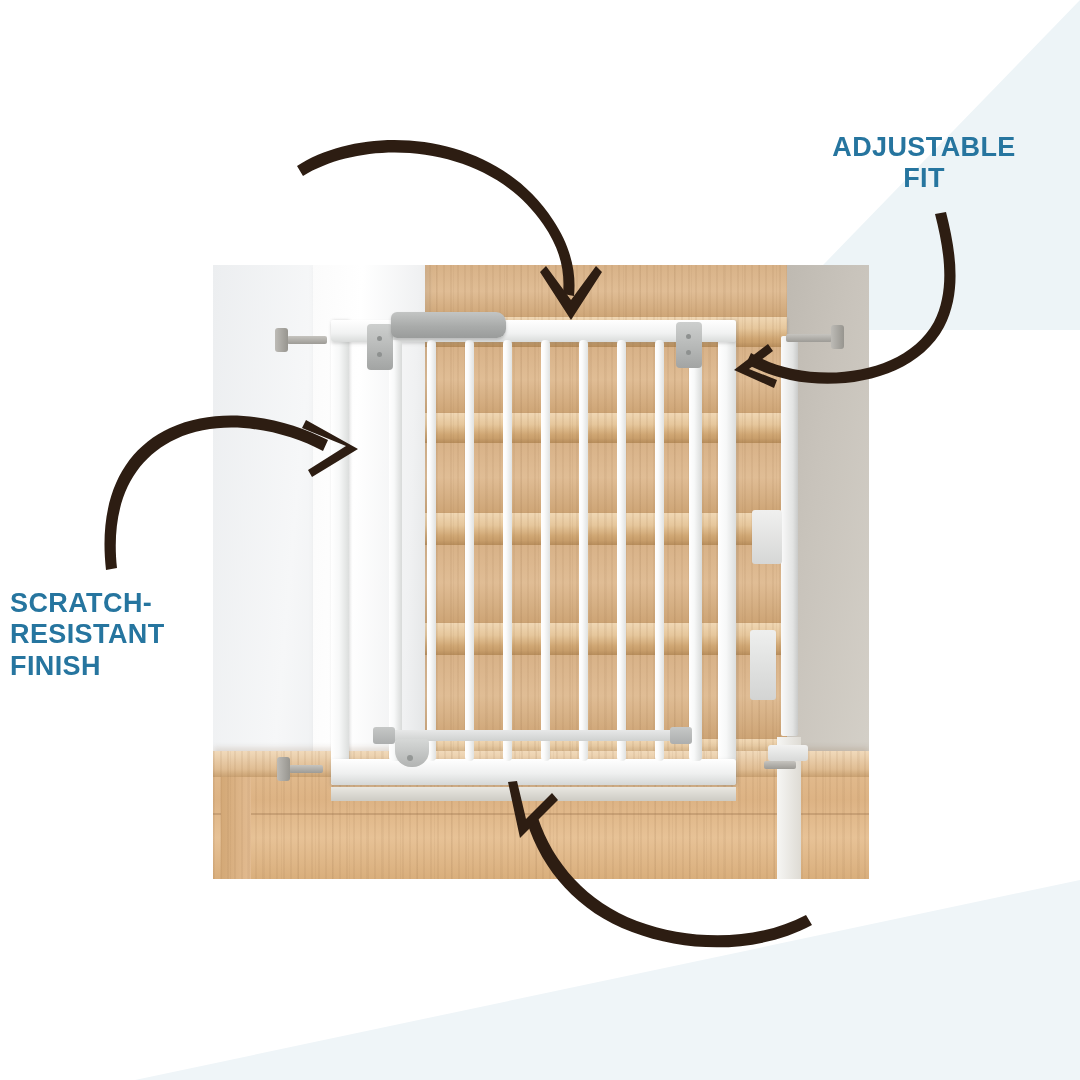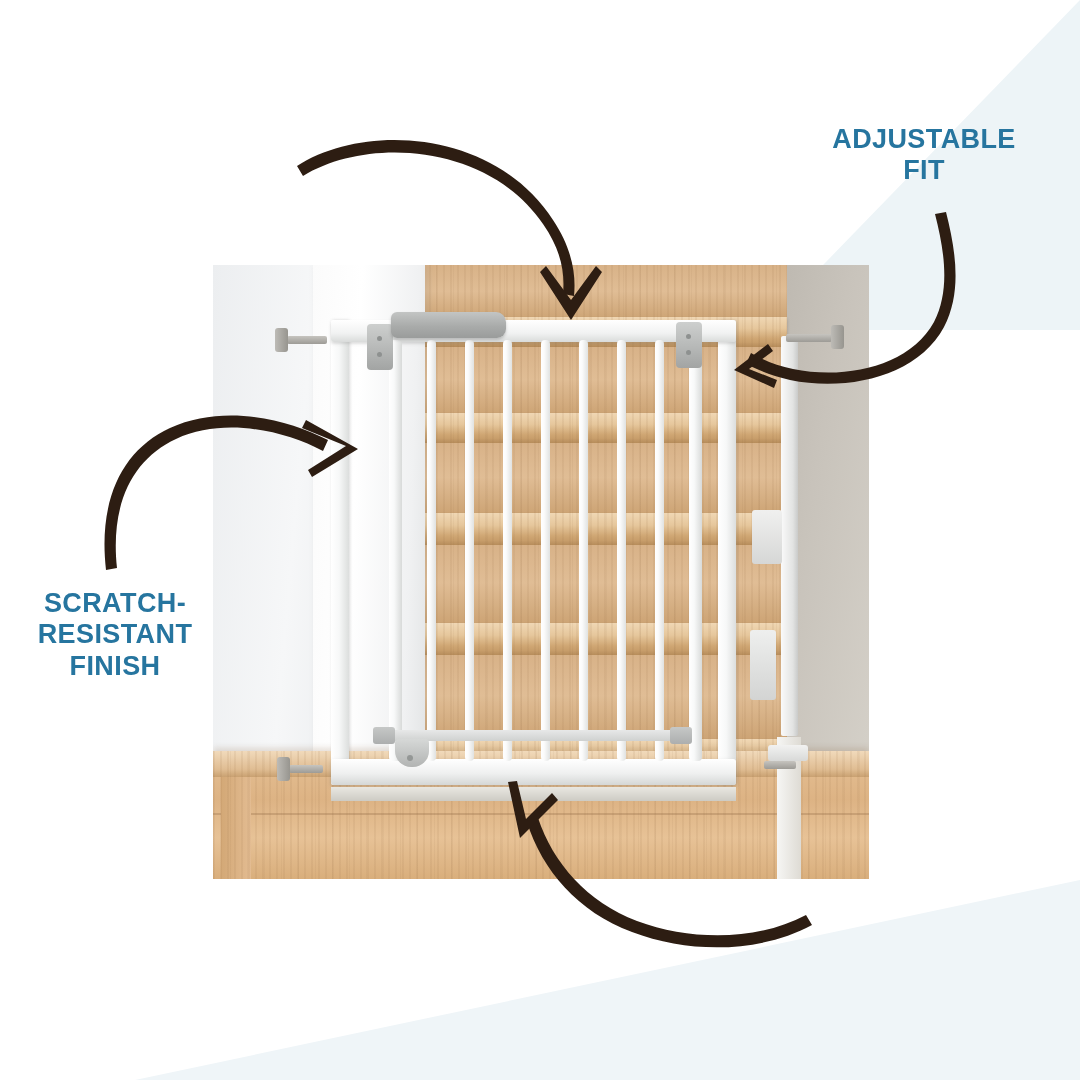--- a/index.html
+++ b/index.html
@@ -288,22 +288,22 @@
   .label {
     position: absolute;
     color: #26759f;
     font-weight: 700;
     font-size: 27px;
     line-height: 1.16;
     letter-spacing: .4px;
     white-space: pre-line;
   }
   #label-wide        { left: 92px;  top: 140px;  width: 240px; text-align: left; }
-  #label-adjustable  { left: 800px; top: 124px;  width: 248px; text-align: center; }
-  #label-scratch     { left: 10px;  top: 588px;  width: 210px; text-align: center; }
+  #label-adjustable  { left: 800px; top: 132px;  width: 248px; text-align: center; }
+  #label-scratch     { left: 10px;  top: 588px;  width: 210px; }
   #label-easy        { left: 806px; top: 872px;  width: 262px; text-align: center; }
 
   
   #arrows {
     position: absolute;
     left: 0; top: 0;
     width: 1080px; height: 1080px;
     pointer-events: none;
   }
 </style>

